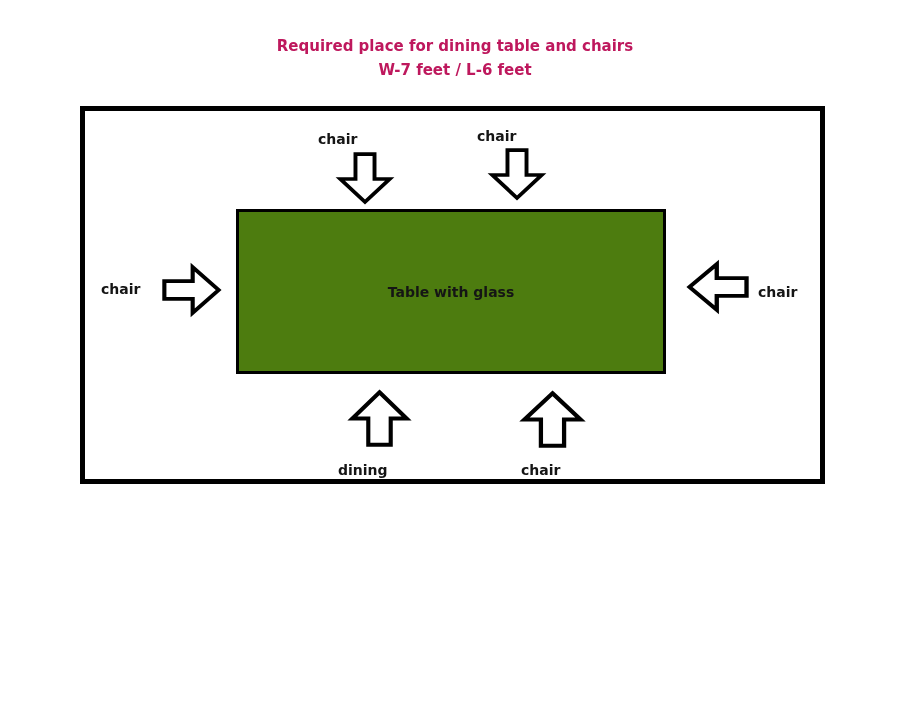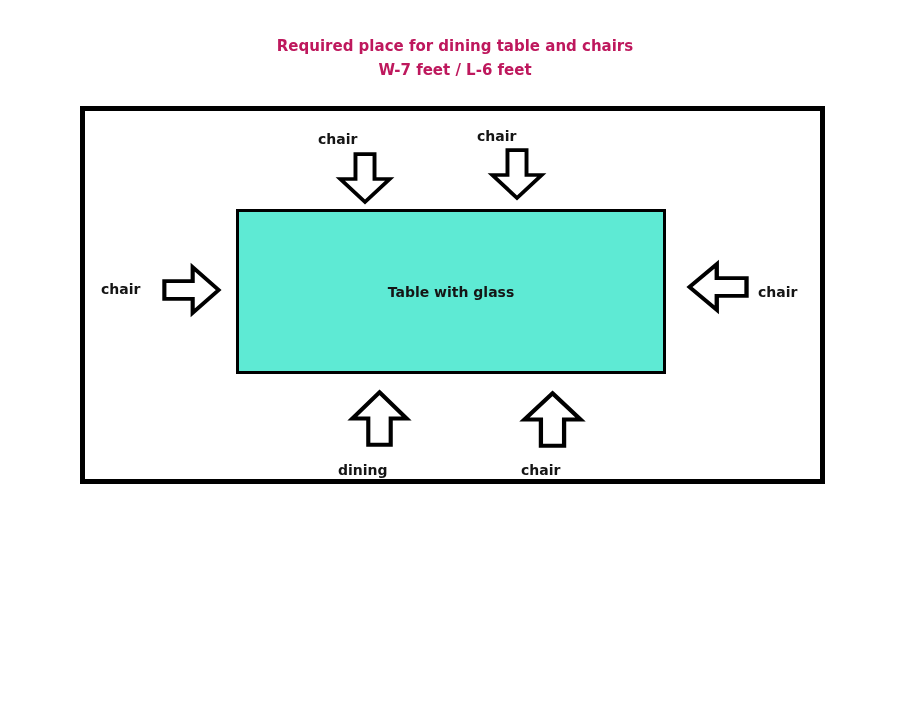--- a/index.html
+++ b/index.html
@@ -56,21 +56,21 @@
 
   
   .table-rect {
     position: absolute;
     left: 236px;
     top: 209px;
     width: 430px;
     height: 165px;
     border: 3px solid #000000;
     box-sizing: border-box;
-    background: #5eead4;
+    background: #4d7c0f;
   }
   .table-label {
     position: absolute;
     left: 0;
     top: 0;
     width: 100%;
     height: 100%;
     display: flex;
     align-items: center;
     justify-content: center;

